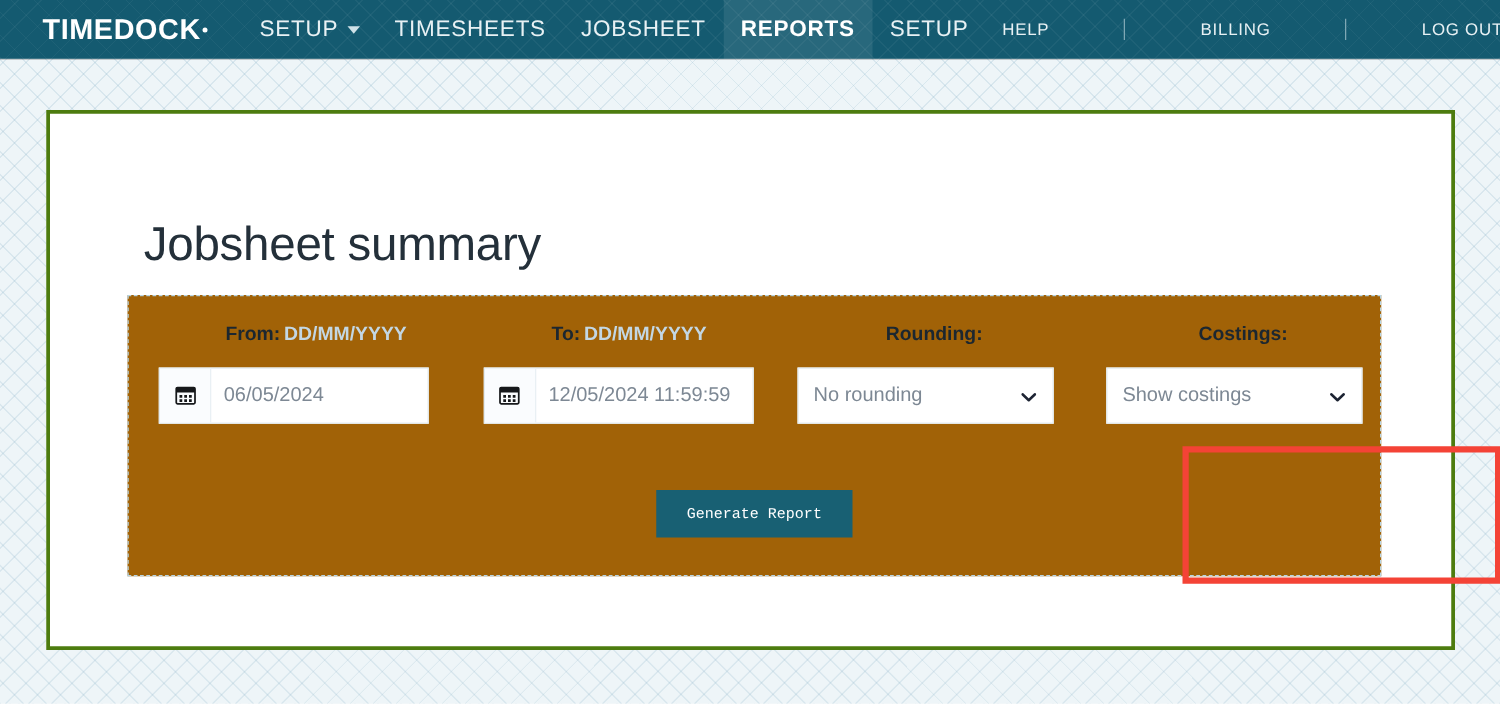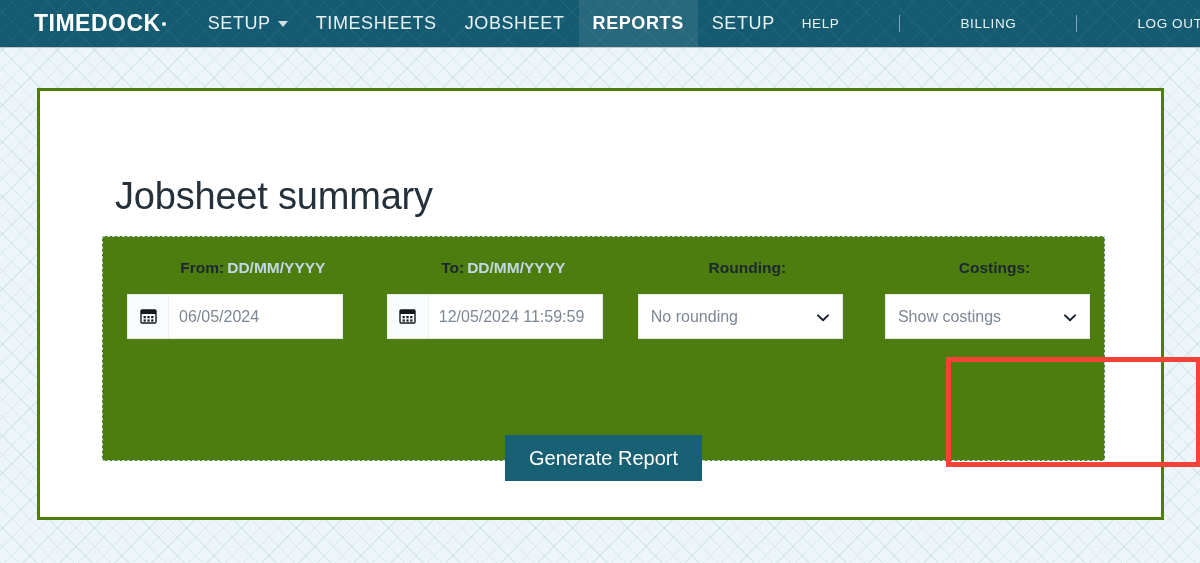--- a/index.html
+++ b/index.html
@@ -96,21 +96,21 @@
     color: #24303a;
     letter-spacing: -0.2px;
     margin: 0;
   }
 
   
   .form-panel {
     position: absolute;
     left: 62px; top: 145px;
     width: 1003px; height: 225px;
-    background: #4d7c0f;
+    background: #a16207;
     border: 1px dashed #b7d4e2;
   }
   .fields-row {
     position: relative;
     display: flex;
     padding: 22px 0 0 0;
   }
   .field-group { position: relative; }
   .fg-from { width: 270px; margin-left: 24px; }
   .fg-to   { width: 250px; margin-left: 8px; }
@@ -200,26 +200,25 @@
   
   .btn-row {
     position: absolute;
     left: 0; right: 0; top: 155px;
     display: flex; justify-content: center;
   }
   .btn-generate {
     background: #186073;
     color: #ffffff;
     border: none;
-    font-family: Liberation Sans, sans-serif;
-    font-size: 20px;
+    font-family: Liberation Mono, monospace;
+    font-size: 12px;
     padding: 13px 24px;
     cursor: pointer;
     line-height: 1;
-    margin-top: 43px;
   }
 </style>
 </head>
 <body>
 
 <div class="navbar">
 
   <div class="logo">
     <span class="logo-mark">TIMEDOCK</span>
       <span class="logo-dot"></span>

